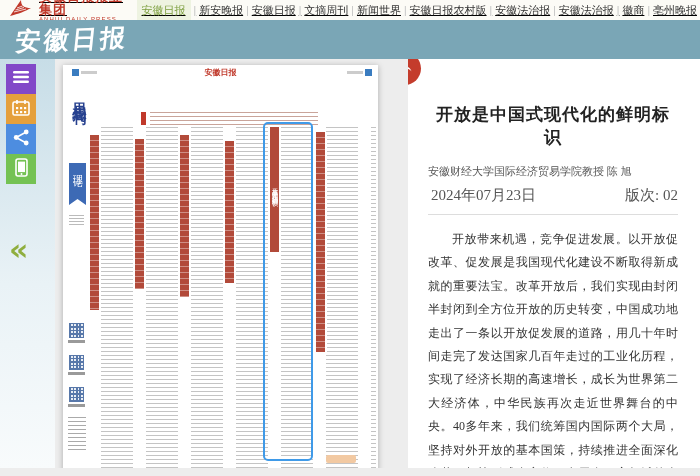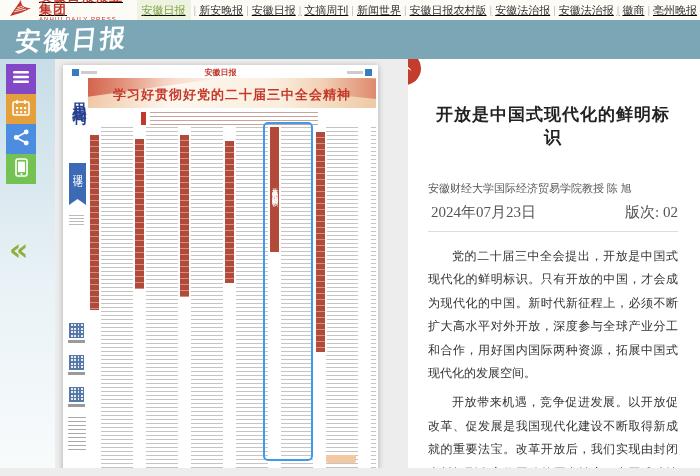--- a/index.html
+++ b/index.html
@@ -83,21 +83,21 @@
         background:repeating-linear-gradient(180deg,#aaa 0 1px,transparent 1px 4px); }
   .orange-tag { position:absolute; right:22px; top:390px; width:30px; height:8px; background:#f2c9a2; border-radius:2px; }
 
   
   .panel { position:absolute; left:408px; top:0; right:0; height:100%; background:#fff;
            padding:44px 22px 0 20px; overflow:hidden; }
   .badge { position:absolute; left:-20px; top:-7px; width:33px; height:33px; border-radius:50%;
            background:#c43c2c; display:flex; align-items:center; justify-content:center; padding-top:5px; cursor:pointer; }
   .a-title { text-align:center; font-family:"Liberation Serif",serif; font-weight:bold; font-size:17px;
            color:#222; letter-spacing:1px; }
-  .a-author { margin-top:32px; font-size:11px; color:#555; font-family:"Liberation Serif",serif; }
+  .a-author { margin-top:15px; font-size:11px; color:#555; font-family:"Liberation Serif",serif; }
   .a-meta { display:flex; justify-content:space-between; margin-top:7px; font-size:15px; color:#555;
            font-family:"Liberation Serif",serif; padding-left:3px; }
   .a-divider { border-bottom:1px solid #ddd; margin-top:9px; }
   .a-body { margin-top:13px; font-family:"Liberation Serif",serif; font-size:12px; line-height:1.95;
            color:#333; text-align:justify; }
   .a-body p { margin:0 0 6px; text-indent:2em; }
   .a-sub { font-weight:bold; }
 </style>
 </head>
 <body>
@@ -202,23 +202,20 @@
       <div class="pnav-left">
         <span class="pnav-sq"></span>
           <span class="pnav-bar"></span>
       </div>
       <div class="pmast">安徽日报</div>
       <div class="pnav-right">
         <span class="pnav-bar"></span>
           <span class="pnav-sq"></span>
       </div>
 
-      <div class="banner">
-        <div class="banner-title">学习好贯彻好党的二十届三中全会精神</div>
-      </div>
       <div class="intro-seal"></div>
       <div class="intro"></div>
 
       <div class="cols"></div>
 
       <div class="vbar" style="left:27px; top:70px; height:175px;"></div>
       <div class="vbar" style="left:72px; top:74px; height:150px;"></div>
       <div class="vbar" style="left:117px; top:70px; height:162px;"></div>
       <div class="vbar" style="left:162px; top:76px; height:142px;"></div>
       <div class="vbar" style="left:207px; top:62px; height:125px; background-image:none;">
@@ -253,19 +250,18 @@
         </span>
       </div>
       <div class="a-title">开放是中国式现代化的鲜明标识</div>
       <div class="a-author">安徽财经大学国际经济贸易学院教授 陈 旭</div>
       <div class="a-meta">
         <span>2024年07月23日</span>
         <span>版次: 02</span>
       </div>
       <div class="a-divider"></div>
       <div class="a-body">
-        <p>党的二十届三中全会提出，开放是中国式现代化的鲜明标识。只有开放的中国，才会成为现代化的中国。新时代新征程上，必须不断扩大高水平对外开放，深度参与全球产业分工和合作，用好国内国际两种资源，拓展中国式现代化的发展空间。</p>
         <p>开放带来机遇，竞争促进发展。以开放促改革、促发展是我国现代化建设不断取得新成就的重要法宝。改革开放后，我们实现由封闭半封闭到全方位开放的历史转变，中国成功地走出了一条以开放促发展的道路，用几十年时间走完了发达国家几百年走过的工业化历程，实现了经济长期的高速增长，成长为世界第二大经济体，中华民族再次走近世界舞台的中央。40多年来，我们统筹国内国际两个大局，坚持对外开放的基本国策，持续推进全面深化改革，加快形成全方位、多层次、宽领域的全面开放新格局。特别是党的十八大以来，以习近平同志为核心的党中央坚定不移扩大对外开放，实行更加积极主动的开放战略，构建面向全</p>
       </div>
     </div>
 
   </div>
 </div>
 
 </body></html>

